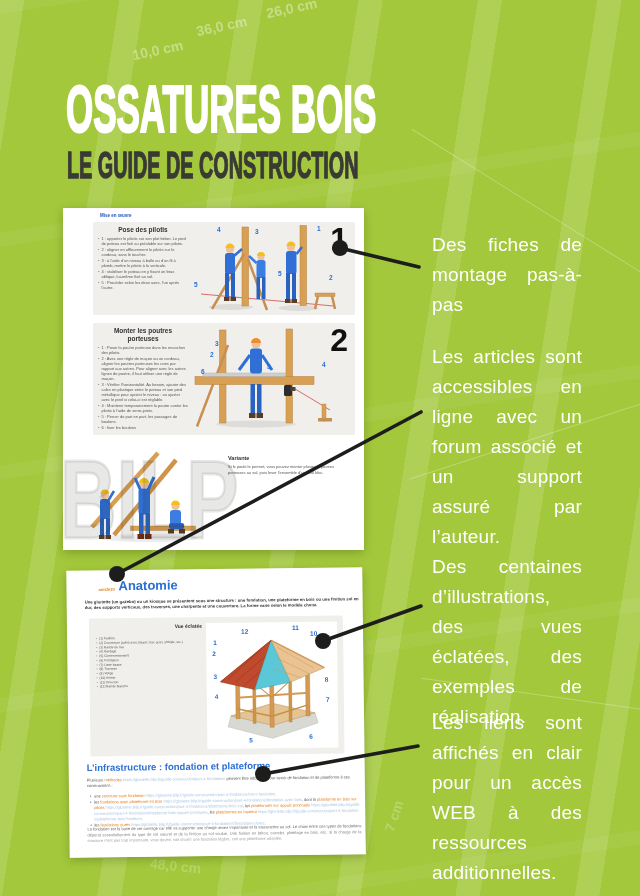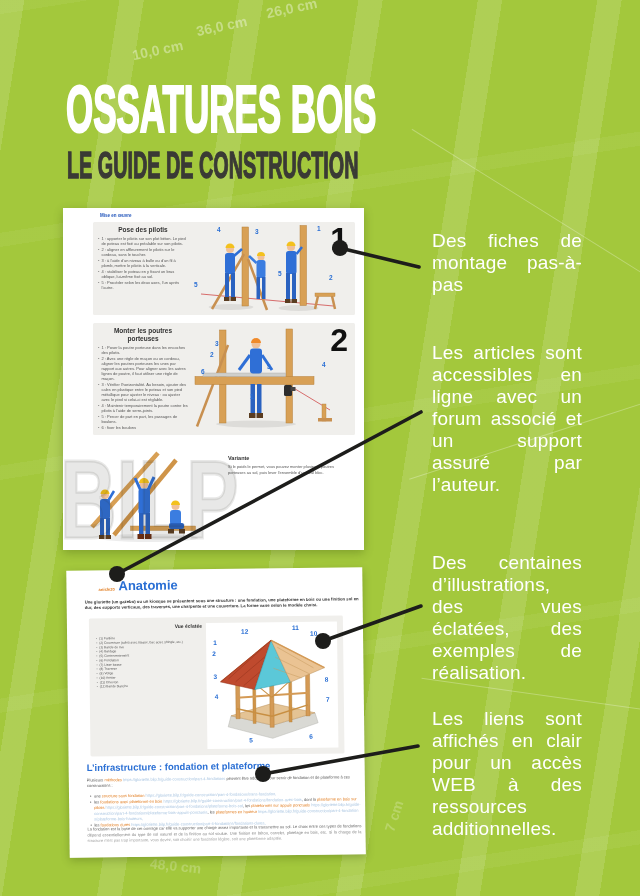--- a/index.html
+++ b/index.html
@@ -78,21 +78,21 @@
 
   
   .watermark { position:absolute; z-index:30; pointer-events:none; color:rgba(42,42,32,0.11);
                font-weight:bold; line-height:1; white-space:nowrap; }
   .wm1 { left:62px; top:364px; font-size:64px; letter-spacing:2px; }
   .wm2 { left:60px; top:444px; font-size:112px; transform:scaleX(0.70); transform-origin:left top; -webkit-text-stroke:3px rgba(42,42,32,0.11); }
 
   
   .connectors { position:absolute; inset:0; z-index:40; pointer-events:none; }
   .callout { position:absolute; left:432px; width:150px; z-index:50; color:#fff;
-             font-size:19px; line-height:22px; text-align:justify; letter-spacing:0.2px; }
+             font-size:19px; line-height:30px; text-align:justify; letter-spacing:0.2px; }
   .c1 { top:230px; } .c2 { top:342px; } .c3 { top:552px; } .c4 { top:708px; }
 </style>
 </head>
 <body>
 
 <div class="page">
   <div class="bg-stripes"></div>
   <div class="bg-line" style="left:380px; top:240px; width:420px; transform:rotate(32deg);"></div>
   <div class="bg-line" style="left:400px; top:420px; width:380px; transform:rotate(-18deg);"></div>
   <div class="bg-line" style="left:420px; top:700px; width:320px; transform:rotate(8deg);"></div>

